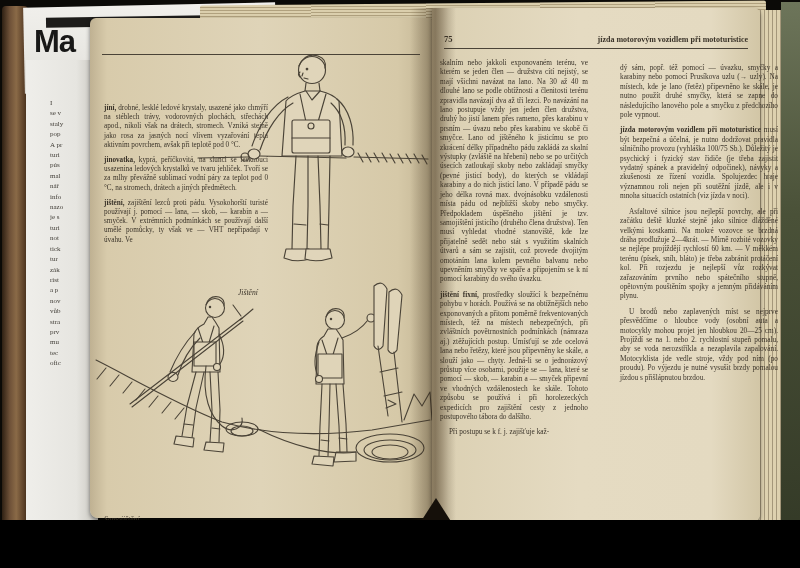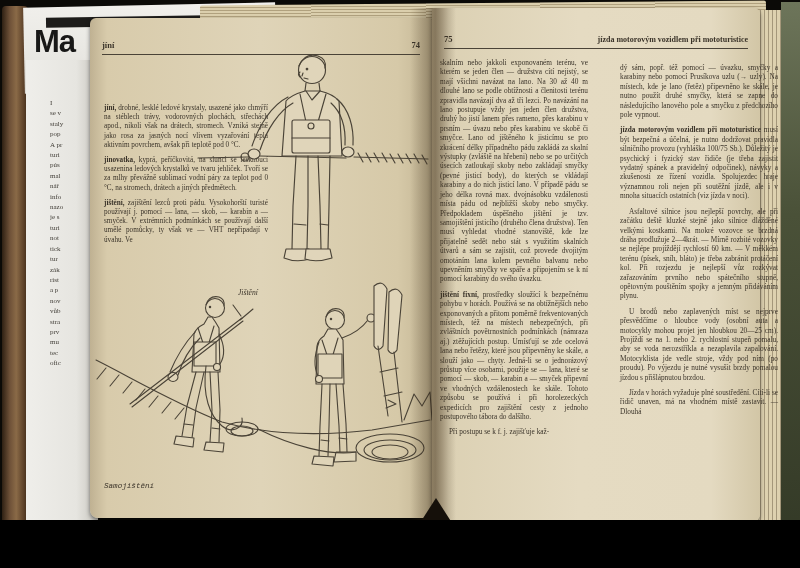--- a/index.html
+++ b/index.html
@@ -92,24 +92,20 @@
 prv
 mu
 tec
 ofic</div>
 
   <div class="top-edges"></div>
   <div class="right-edges"></div>
   <div class="green-cover"></div>
 
   <div class="page left-page">
-    <div class="head-row">
-      <span>jíní</span>
-      <span>74</span>
-    </div>
     <div class="rule"></div>
 
     <div class="textcol" style="left:14px;top:46px;width:164px;margin-top:40px;">
       <p class="entry">
         <span class="term">jíní,</span>
         <span>drobné, lesklé ledové krystaly, usazené jako chmýří na stéblech trávy, vodorovných plochách, střechách apod., nikoli však na drátech, stromech. Vzniká stejně jako rosa za jasných nocí vlivem vyzařování tepla aktivním povrchem, avšak při teplotě pod 0 °C.</span>
       </p>
       <p class="entry">
         <span class="term">jinovatka,</span>
         <span>kyprá, peříčkovitá, na slunci se lesknoucí usazenina ledových krystalků ve tvaru jehliček. Tvoří se za mlhy převážně sublimací vodní páry za teplot pod 0 °C, na stromech, drátech a jiných předmětech.</span>
@@ -201,21 +197,21 @@
         <path d="M297,16 Q305,9 310,19 L305,74 Q300,81 296,74 Z" fill="#dfd4b8"></path>
         <path d="M286,70 L296,140 M302,76 L310,146"></path>
         <path d="M288,96 L306,92 M292,120 L310,116 M294,132 L304,128 L296,124"></path>
 
         <ellipse cx="298" cy="172" rx="34" ry="14"></ellipse>
         <ellipse cx="298" cy="174" rx="26" ry="10"></ellipse>
         <ellipse cx="298" cy="176" rx="18" ry="7"></ellipse>
         <path d="M166,153 C200,170 238,180 264,176"></path>
       </g>
     </svg>
-    <div class="caption" style="left:14px;top:436px;font-family:Liberation Mono, monospace;">Samojištění</div>
+    <div class="caption" style="left:14px;top:469px;">Samojištění</div>
   </div>
 
   <div class="page right-page rp">
     <div class="head-row" style="top:26px;">
       <span>75</span>
       <span style="font-size:8px;">jízda motorovým vozidlem při mototuristice</span>
     </div>
     <div class="rule" style="top:40px;"></div>
 
     <div class="textcol" style="left:8px;top:50px;width:148px;">
@@ -234,21 +230,20 @@
     <div class="textcol" style="left:164px;top:55px;width:158px;margin-left:24px;">
       <p class="entry">
         <span>dý sám, popř. též pomocí — úvazku, smyčky a karabiny nebo pomocí Prusíkova uzlu (→ uzly). Na místech, kde je lano (řetěz) připevněno ke skále, je nutno použít druhé smyčky, která se zapne do následujícího lanového pole a smyčku z předchozího pole vypnout.</span>
       </p>
       <p class="entry">
         <span class="term">jízda motorovým vozidlem při mototuristice</span>
         <span>musí být bezpečná a účelná, je nutno dodržovat pravidla silničního provozu (vyhláška 100/75 Sb.). Důležitý je psychický i fyzický stav řidiče (je třeba zajistit vydatný spánek a pravidelný odpočinek), návyky a zkušenosti ze řízení vozidla. Spolujezdec hraje významnou roli nejen při soutěžní jízdě, ale i v mnoha situacích ostatních (viz jízda v noci).</span>
       </p>
       <p class="entry indent">Asfaltové silnice jsou nejlepší povrchy, ale při začátku deště kluzké stejně jako silnice dlážděné velkými kostkami. Na mokré vozovce se brzdná dráha prodlužuje 2—4krát. — Mírně rozbité vozovky se nejlépe projíždějí rychlostí 60 km. — V měkkém terénu (písek, sníh, bláto) je třeba zabránit protáčení kol. Při rozjezdu je nejlepší vůz rozkývat zařazováním prvního nebo spátečního stupně, opětovným pouštěním spojky a jemným přidáváním plynu.</p>
       <p class="entry indent">U brodů nebo zaplavených míst se nejprve přesvědčíme o hloubce vody (osobní auta a motocykly mohou projet jen hloubkou 20—25 cm). Projíždí se na 1. nebo 2. rychlostní stupeň pomalu, aby se voda nerozstříkla a nezaplavila zapalování. Motocyklista jde vedle stroje, vždy pod ním (po proudu). Po výjezdu je nutné vysušit brzdy pomalou jízdou s přišlápnutou brzdou.</p>
-      <p class="entry indent">Jízda v horách vyžaduje plné soustředění. Cítí-li se řidič unaven, má na vhodném místě zastavit. — Dlouhá</p>
     </div>
   </div>
 
   <div class="gutter"></div>
   <div class="bottom-notch"></div>
   <div class="cover-strip"></div>
 
 </div>
 
 </body></html>

